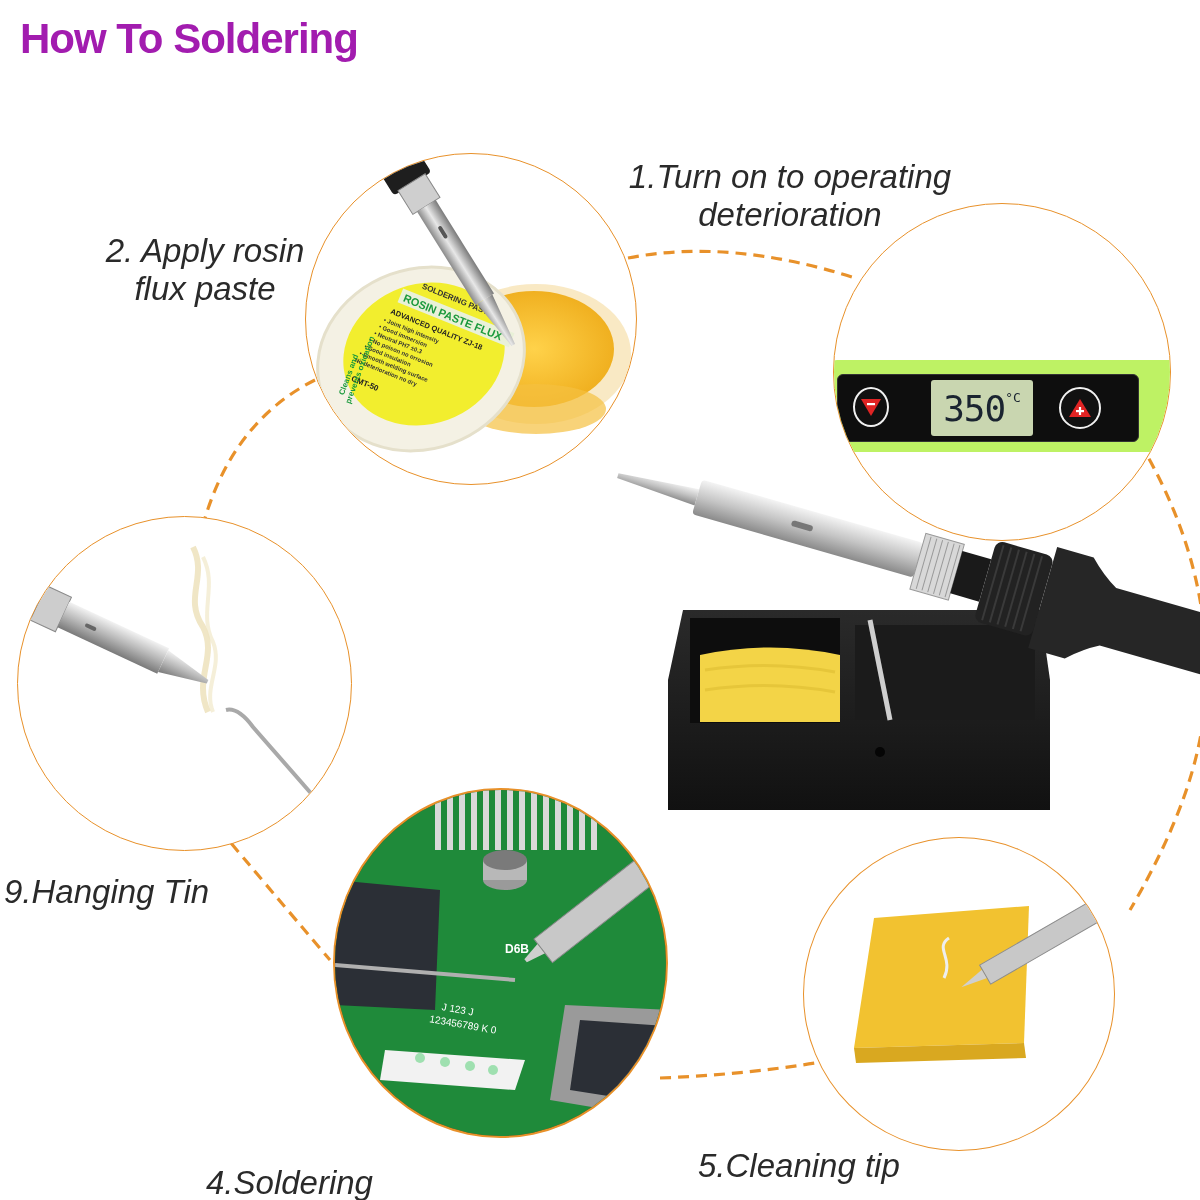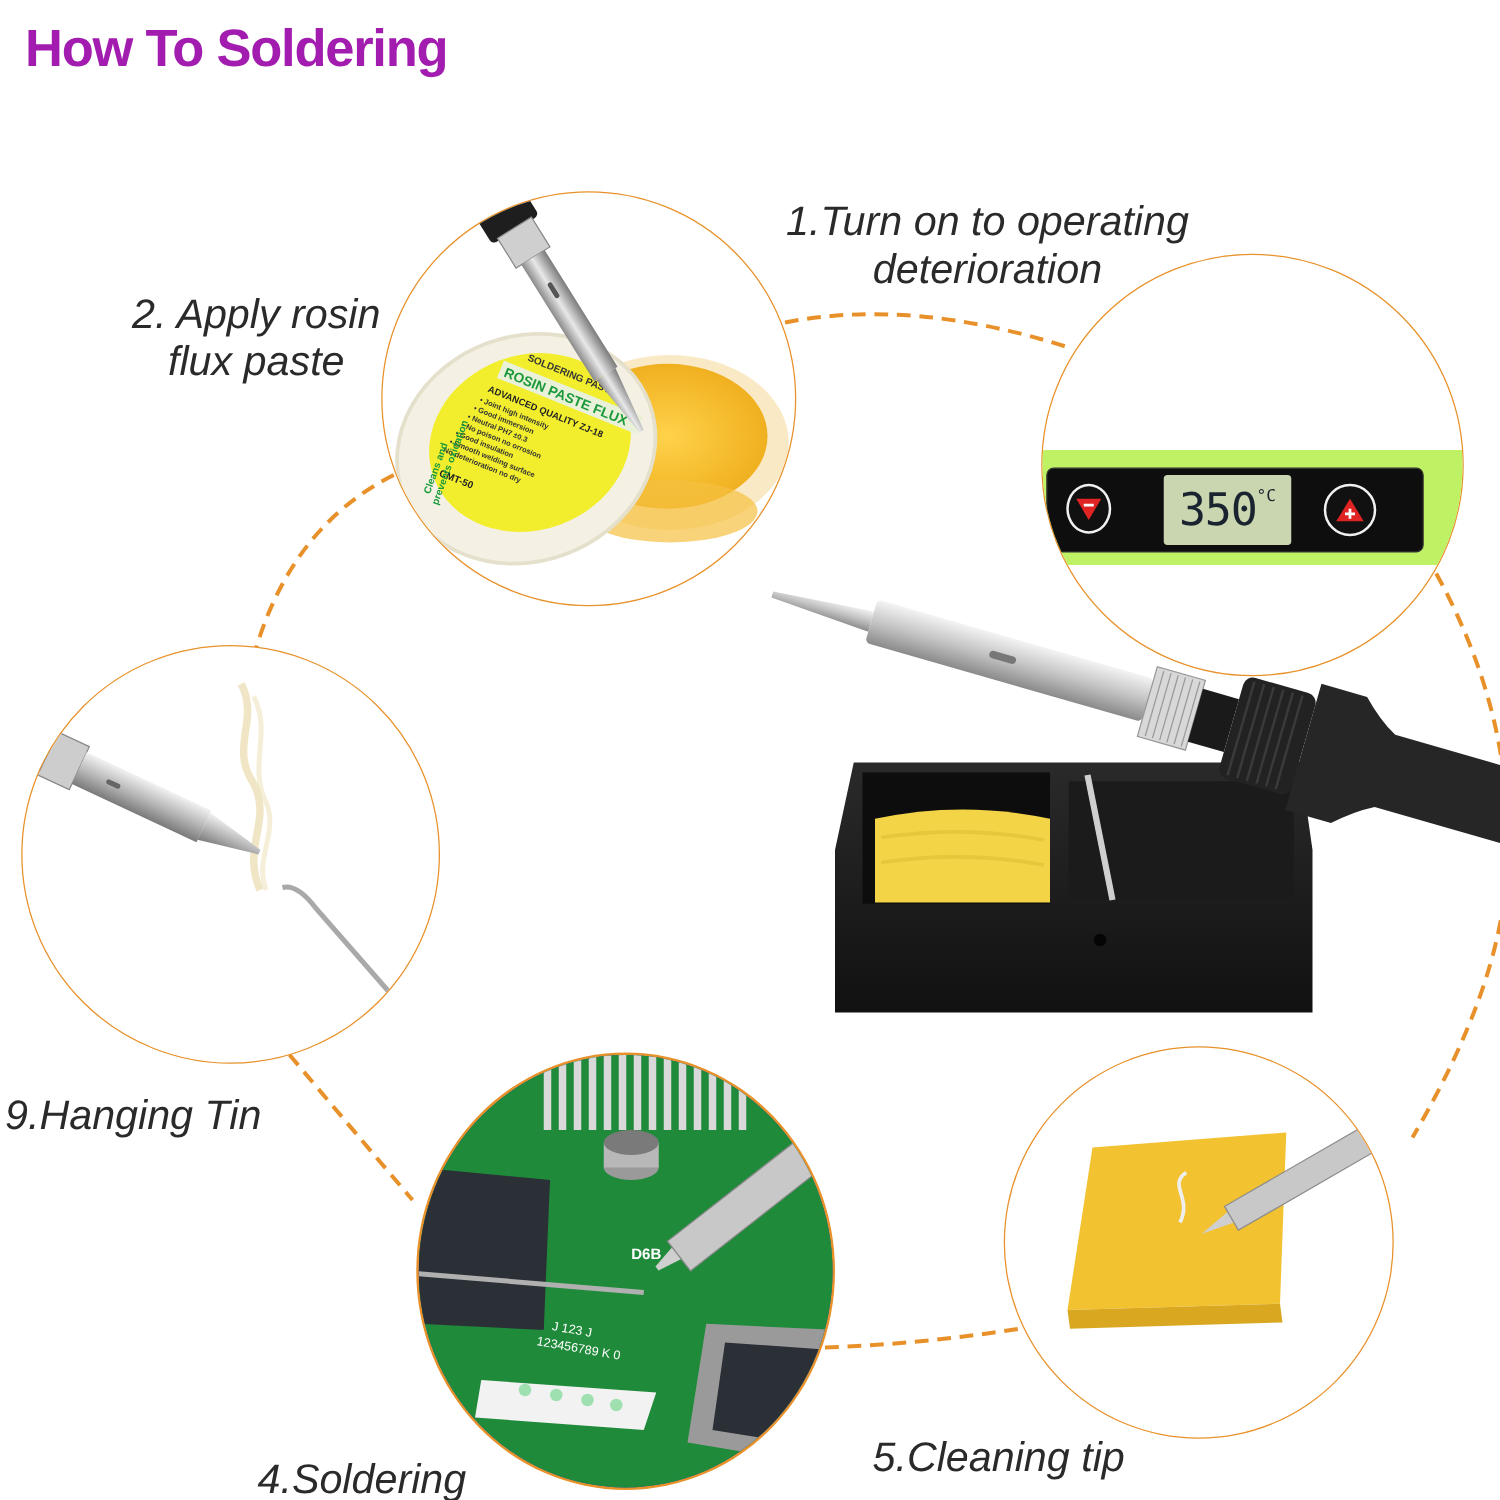--- a/index.html
+++ b/index.html
@@ -191,21 +191,21 @@
         <line x1="998" y1="518" x2="998" y2="596"></line>
       <line x1="1006" y1="518" x2="1006" y2="596"></line>
         <line x1="1014" y1="518" x2="1014" y2="596"></line>
       <line x1="1022" y1="518" x2="1022" y2="596"></line>
         <line x1="1030" y1="518" x2="1030" y2="596"></line>
     </g>
     <path d="M 1042 505 L 1080 505 Q 1095 520 1110 528 L 1260 528 L 1260 588 L 1110 588 Q 1095 596 1080 610 L 1042 610 Z" fill="#262626"></path>
   </g>
 </svg>
 
-<div class="circle" style="left:333px; top:842px; width:335px; height:350px; border-width:2px; background:#1d4ed8;">
+<div class="circle" style="left:333px; top:788px; width:335px; height:350px; border-width:2px; background:#c2410c;">
   <svg width="335" height="350" viewBox="0 0 335 350">
     <rect width="335" height="350" fill="#1f8a3a"></rect>
 
     <g fill="#d9d9d9">
       <rect x="100" y="0" width="6" height="60"></rect>
         <rect x="112" y="0" width="6" height="60"></rect>
       <rect x="124" y="0" width="6" height="60"></rect>
         <rect x="136" y="0" width="6" height="60"></rect>
       <rect x="148" y="0" width="6" height="60"></rect>
         <rect x="160" y="0" width="6" height="60"></rect>

